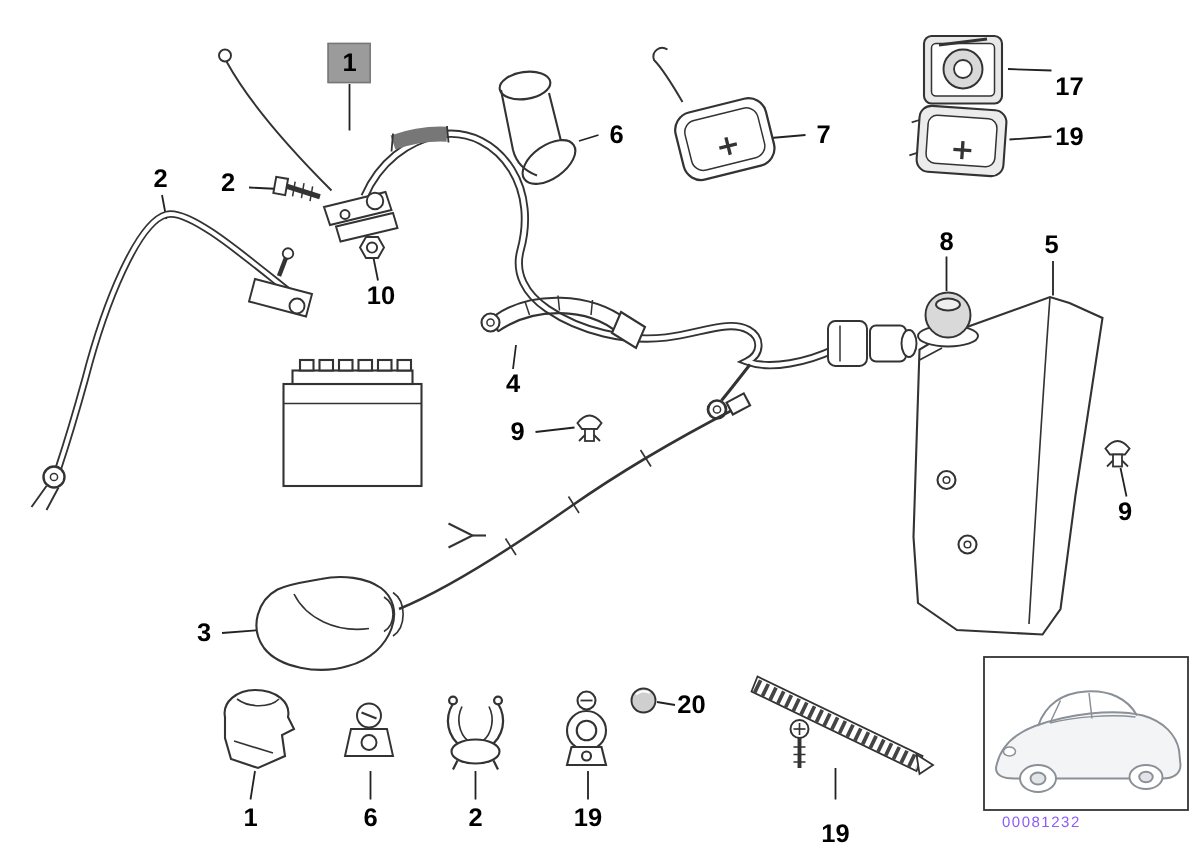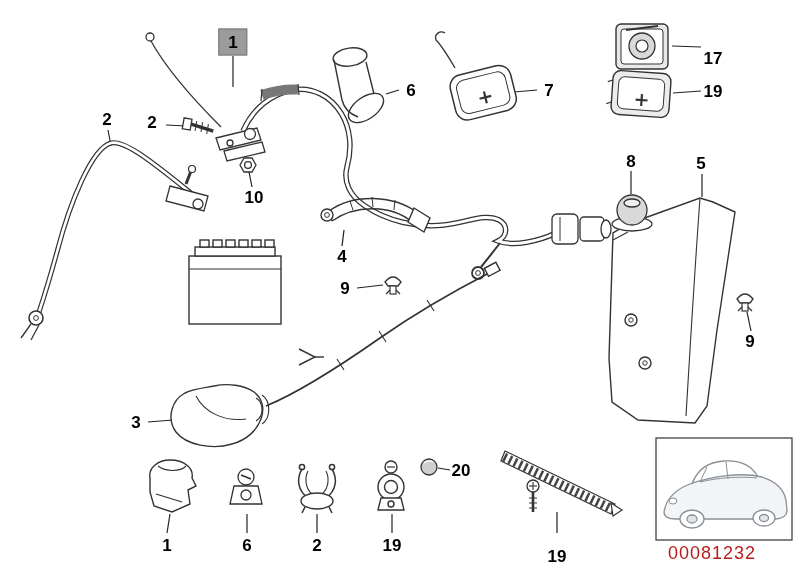--- a/index.html
+++ b/index.html
@@ -8,21 +8,21 @@
     font-family:"Liberation Sans",sans-serif;overflow:hidden;
   }
   .stage svg{position:absolute;left:0;top:0;}
   .callout{
     position:absolute;transform:translate(-50%,-50%);
     font-weight:bold;font-size:17px;color:#000;line-height:1;
     user-select:none;cursor:pointer;
   }
   .callout.hl{background:#9b9b9b;border:1px solid #777;padding:4px 9px;}
   .code{
-    position:absolute;font-size:18px;color:#b91c1c;letter-spacing:1px;
+    position:absolute;font-size:10px;color:#8b5cf6;letter-spacing:1px;
     font-family:"Liberation Sans",sans-serif;
   }
 </style>
 </head>
 <body>
 
 <div class="stage">
 
 <svg width="799" height="565" viewBox="0 0 799 565">
   <defs>

